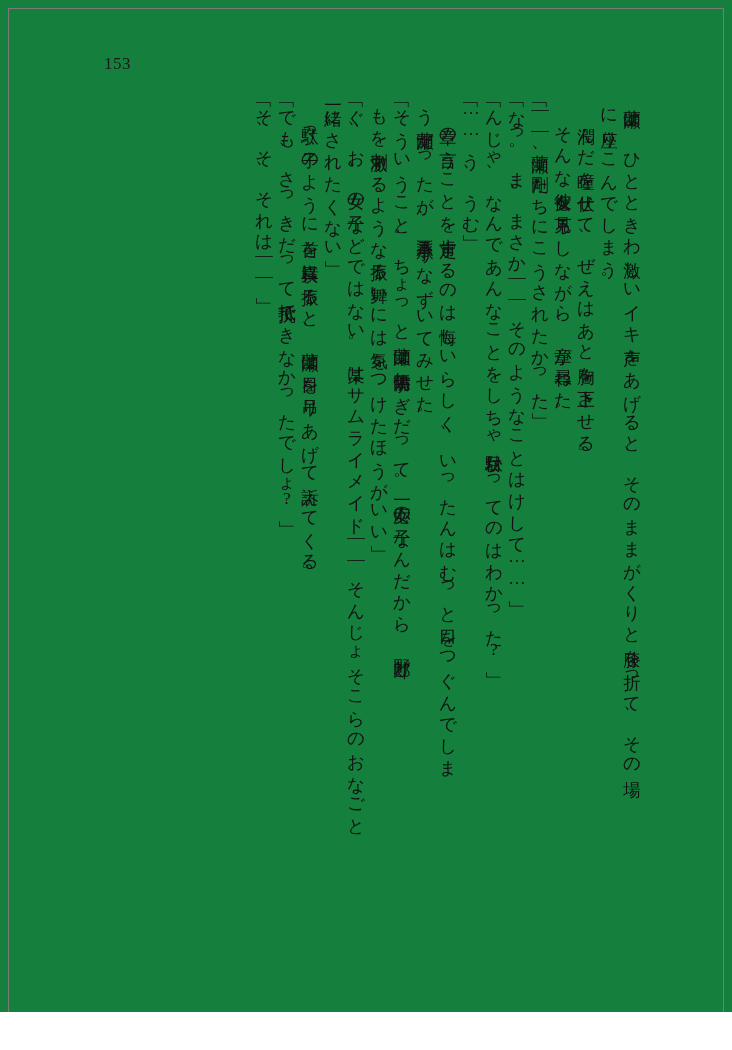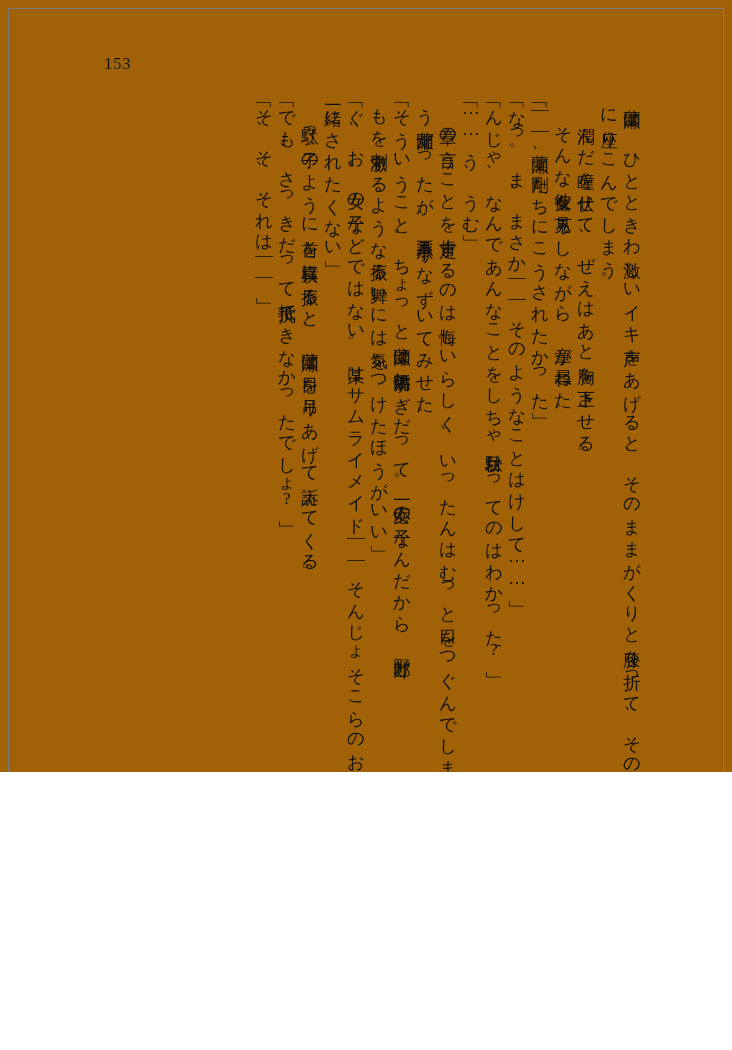--- a/index.html
+++ b/index.html
@@ -6,22 +6,22 @@
     margin: 0;
     padding: 0;
     background: #ffffff;
   }
   body {
     font-family: "Liberation Serif", "DejaVu Serif", serif;
   }
   .page {
     position: relative;
     width: 732px;
-    height: 772px;
-    background: #a16207;
+    height: 1012px;
+    background: #15803d;
     box-sizing: border-box;
     overflow: hidden;
   }
   .page-border {
     position: absolute;
     left: 8px;
     top: 8px;
     width: 716px;
     height: 1034px;
     border: 1px solid #7a7a7a;

